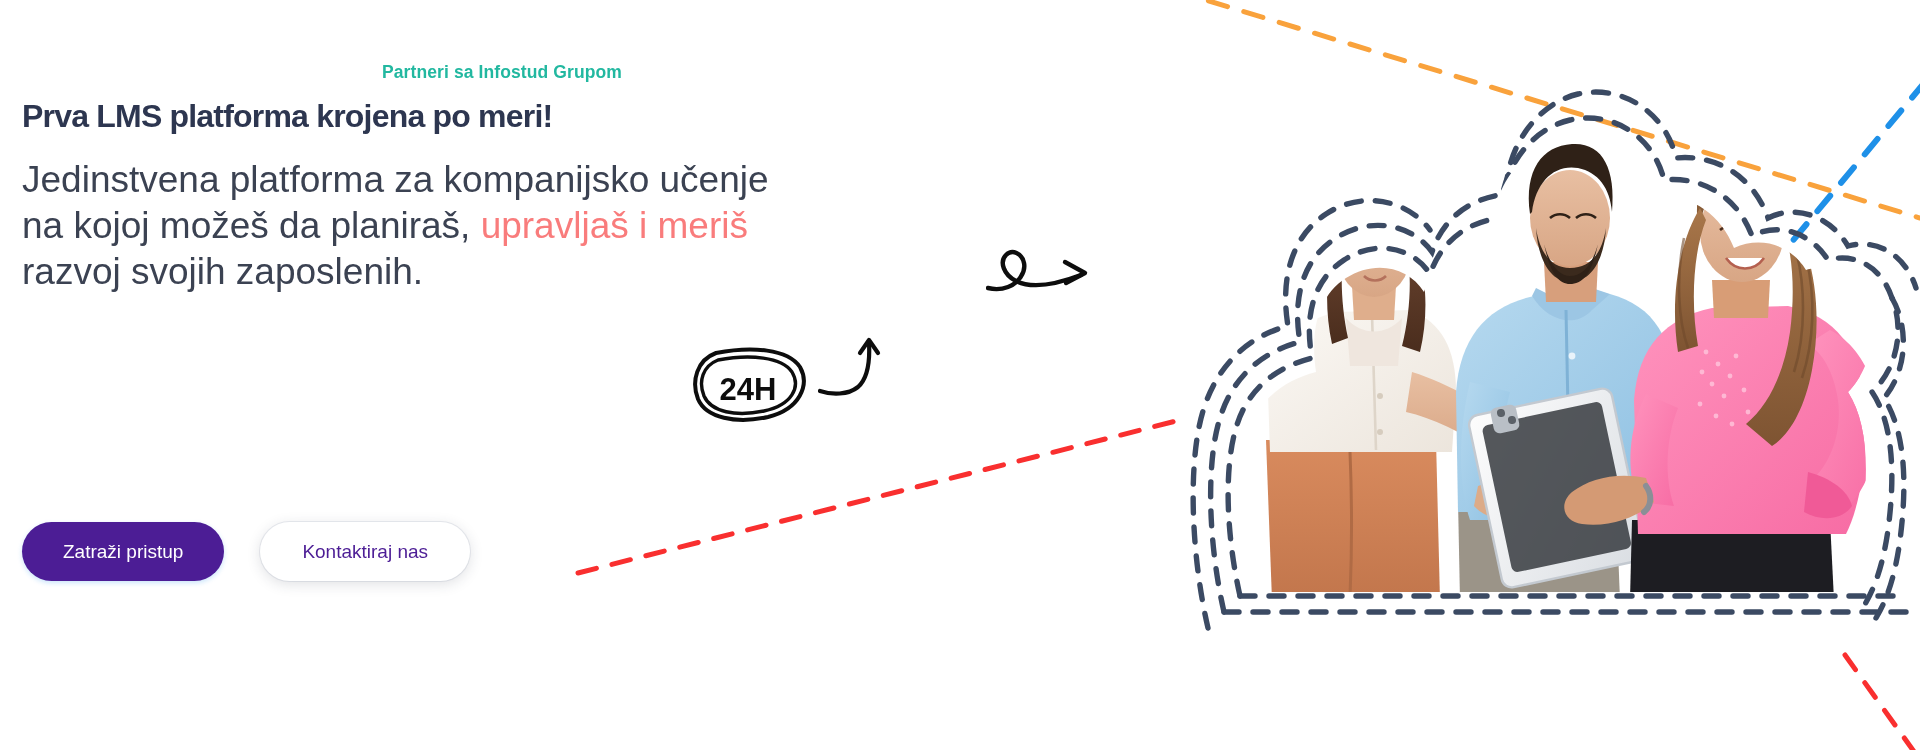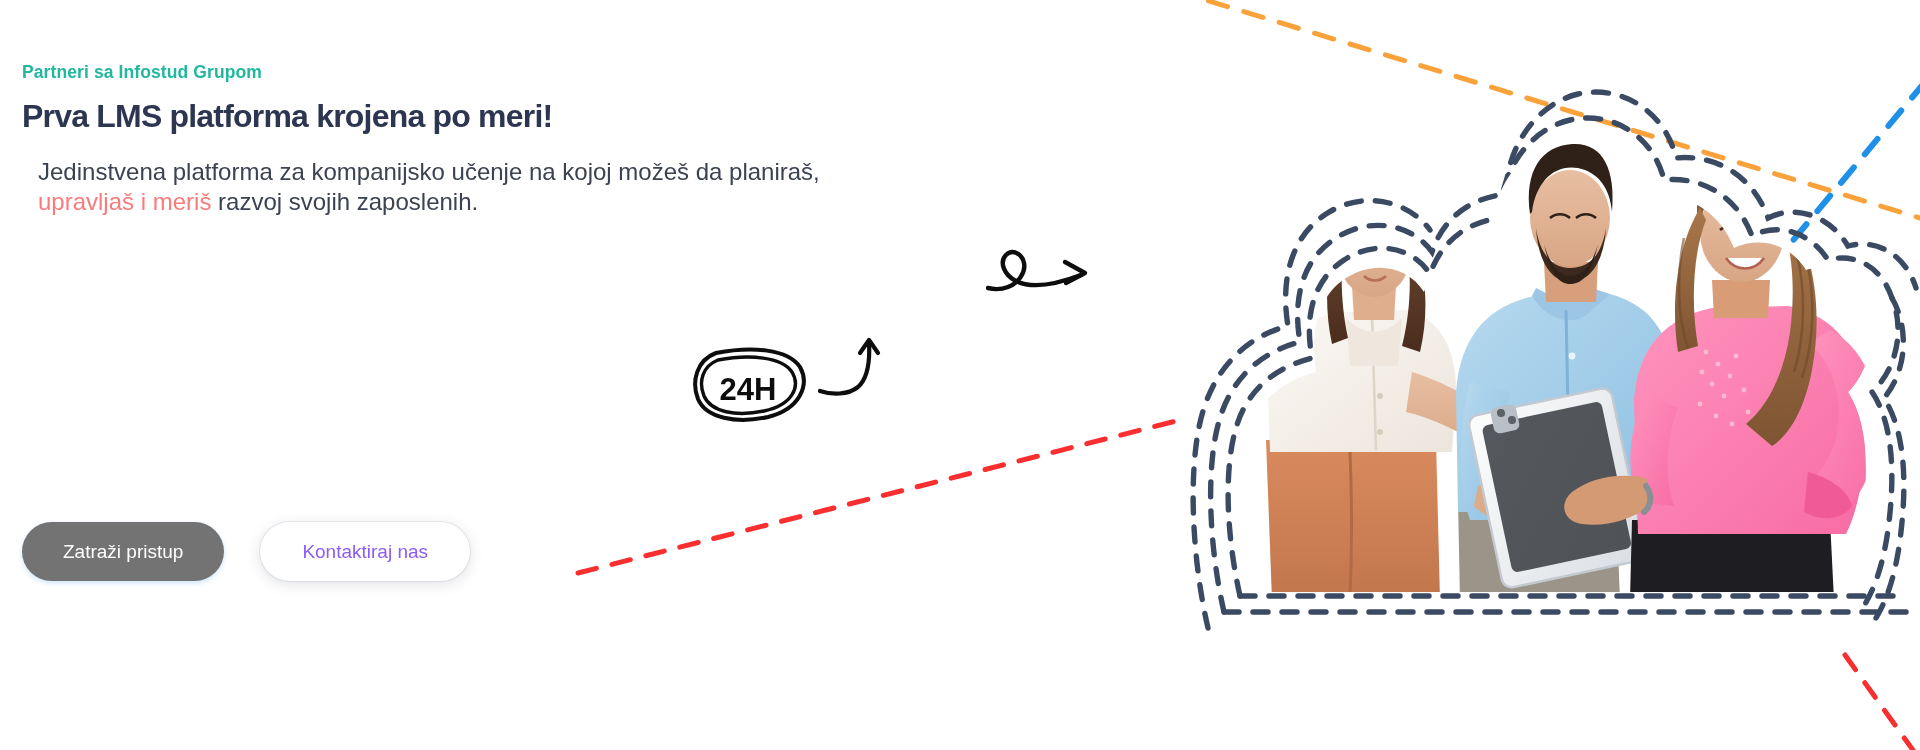--- a/index.html
+++ b/index.html
@@ -30,32 +30,33 @@
     left:22px; top:62px;
     width:960px;
   }
   .eyebrow {
     font-size:17.5px;
     font-weight:bold;
     letter-spacing:.1px;
     color:#22b8a0;
     margin:0 0 16px 0;
     line-height:1.2;
+    text-align:center;
   }
   .headline {
     margin:0 0 22px 0;
     font-size:32px;
     font-weight:bold;
     letter-spacing:-.8px;
     color:#2d3650;
     line-height:1.12;
   }
   .subcopy {
-    margin:16px;
-    font-size:24px;
+    margin:0;
+    font-size:37px;
     font-weight:300;
     line-height:1.25;
     color:#3b4252;
     max-width:790px;
   }
   .subcopy .hl { color:#f97c7c; }
 
   
   .cta-row {
     position:absolute;
@@ -67,28 +68,28 @@
   .btn {
     border:none;
     cursor:pointer;
     font-family:"Liberation Sans", sans-serif;
     font-size:19px;
     line-height:1;
     border-radius:999px;
     white-space:nowrap;
   }
   .btn-primary {
-    background:#737373;
+    background:#4c1d95;
     color:#ffffff;
     padding:20px 41px;
     box-shadow:0 2px 5px rgba(20,137,236,.22);
   }
   .btn-secondary {
     background:#ffffff;
-    color:#8b5cf6;
+    color:#4c1d95;
     padding:20px 42px;
     box-shadow:0 3px 14px rgba(40,50,70,.15), 0 0 0 1px rgba(220,224,232,.55);
   }
 
   
   .doodle {
     position:absolute;
     pointer-events:none;
   }
   .doodle-loop-arrow { left:986px; top:243px; }

